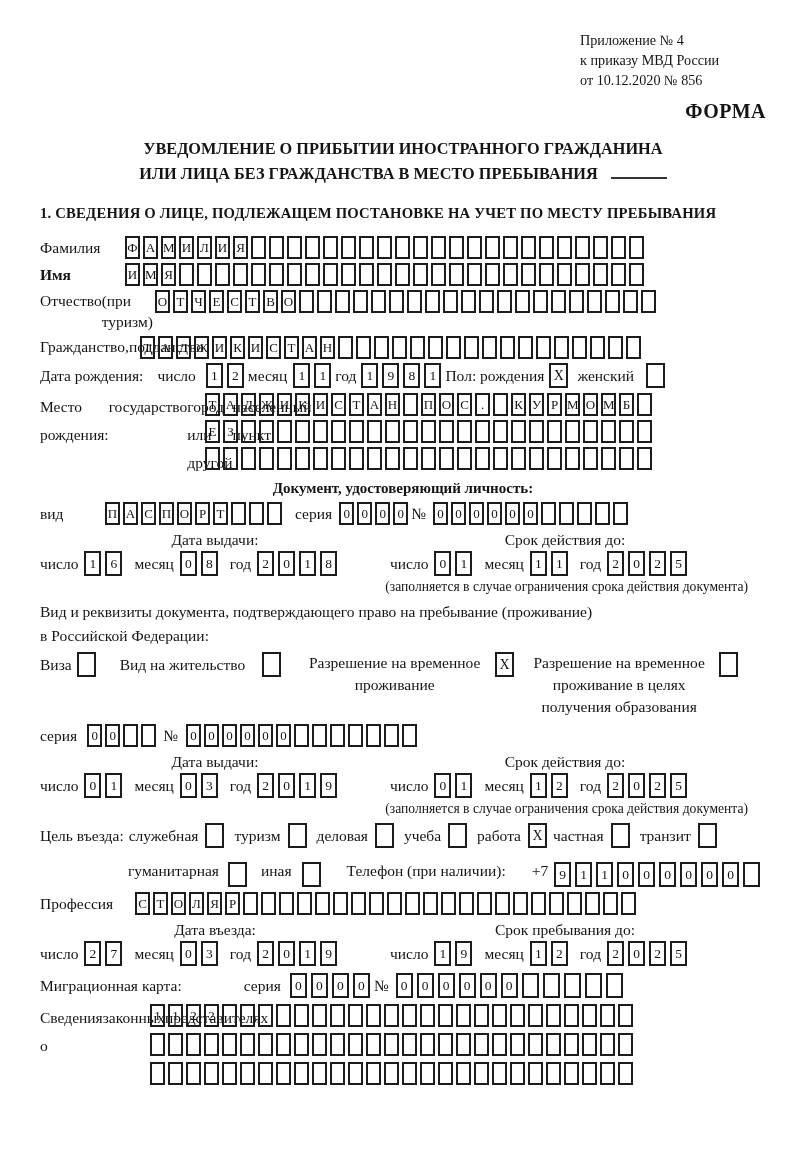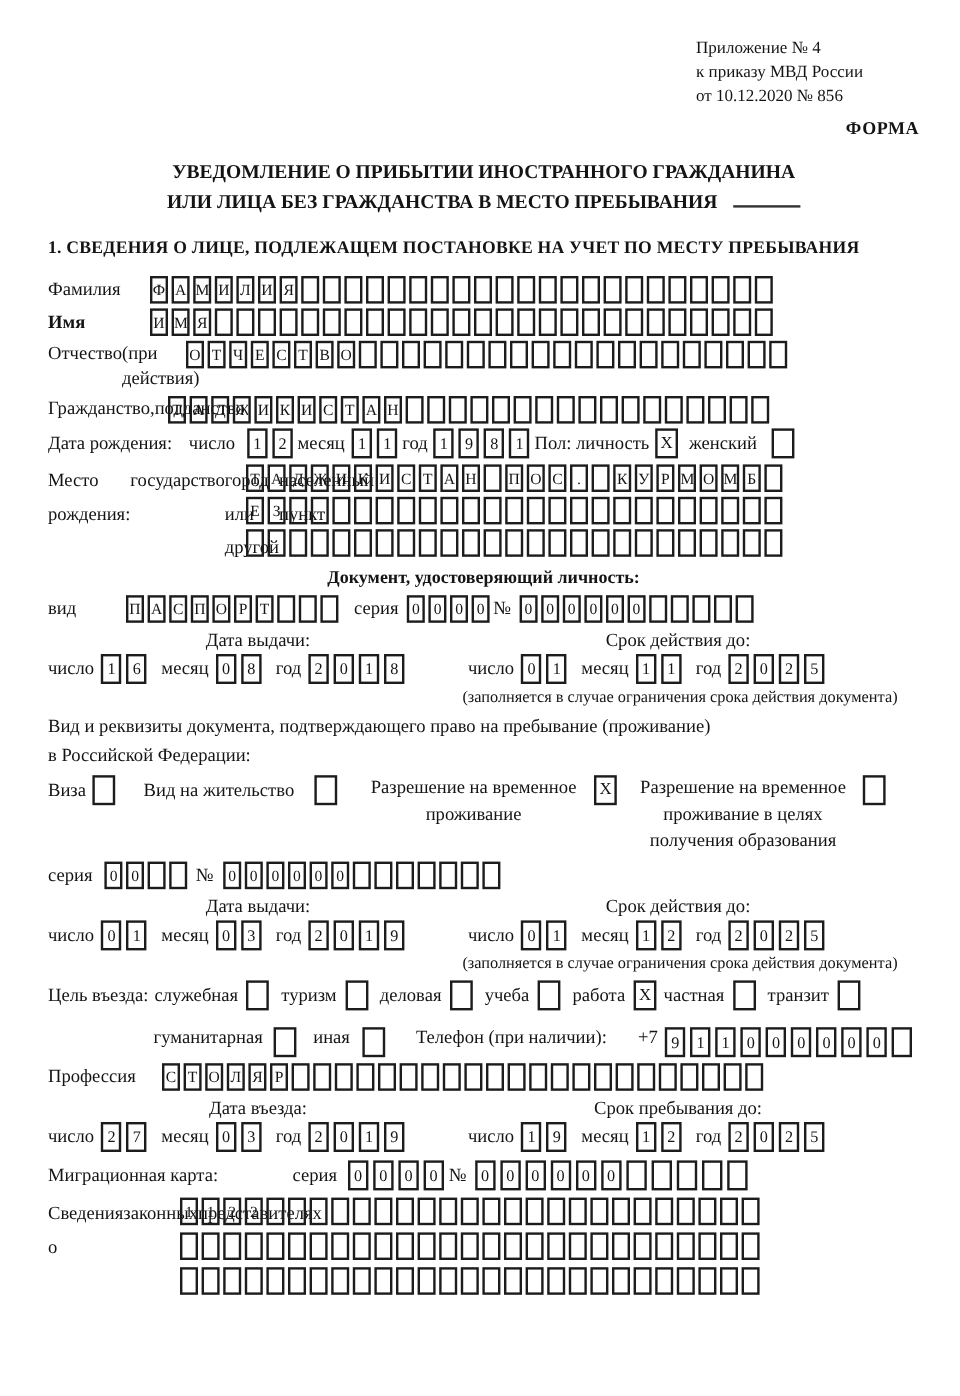--- a/index.html
+++ b/index.html
@@ -10,21 +10,21 @@
     color: #141414;
     font-family: "Liberation Serif", "DejaVu Serif", serif;
     font-size: 15.5px;
     overflow: hidden;
   }
   .page { padding: 30px 34px 0 40px; }
 
   
   .topright { margin-left: 540px; width: 190px; font-size: 14.2px; line-height: 20px; }
   .topright .grp2 { margin-top: 5px; }
-  .forma { text-align: right; font-weight: bold; margin-top: 10px; font-size: 15px; letter-spacing: .5px; }
+  .forma { text-align: right; font-weight: bold; margin-top: 10px; font-size: 20px; letter-spacing: .5px; }
 
   
   .title { text-align: center; font-weight: bold; font-size: 16.3px; line-height: 25px; margin-top: 13px; }
   .blank-line { display: inline-block; width: 56px; border-bottom: 2.5px solid #333; margin-left: 13px; height: 14px; }
   .sec1 { font-weight: bold; font-size: 14.7px; margin-top: 19px; letter-spacing: .2px; }
 
   
   .cells { white-space: nowrap; }
   .cell {
     display: inline-block; width: 15px; height: 23px; border: 2px solid #1c1c1c;
@@ -93,21 +93,21 @@
   </div>
 
   <div class="row">
     <span class="lbl" style="width:85px;font-weight:bold;">Имя</span>
     <span class="cells"><span class="cell">И</span><span class="cell">М</span><span class="cell">Я</span><span class="cell"></span><span class="cell"></span><span class="cell"></span><span class="cell"></span><span class="cell"></span><span class="cell"></span><span class="cell"></span><span class="cell"></span><span class="cell"></span><span class="cell"></span><span class="cell"></span><span class="cell"></span><span class="cell"></span><span class="cell"></span><span class="cell"></span><span class="cell"></span><span class="cell"></span><span class="cell"></span><span class="cell"></span><span class="cell"></span><span class="cell"></span><span class="cell"></span><span class="cell"></span><span class="cell"></span><span class="cell"></span><span class="cell"></span></span>
   </div>
 
   <div class="row">
     <span class="lblcol" style="width:115px;">
       <span>Отчество</span>
-      <span>(при действия)</span>
+      <span>(при туризм)</span>
     </span>
     <span class="cells"><span class="cell">О</span><span class="cell">Т</span><span class="cell">Ч</span><span class="cell">Е</span><span class="cell">С</span><span class="cell">Т</span><span class="cell">В</span><span class="cell">О</span><span class="cell"></span><span class="cell"></span><span class="cell"></span><span class="cell"></span><span class="cell"></span><span class="cell"></span><span class="cell"></span><span class="cell"></span><span class="cell"></span><span class="cell"></span><span class="cell"></span><span class="cell"></span><span class="cell"></span><span class="cell"></span><span class="cell"></span><span class="cell"></span><span class="cell"></span><span class="cell"></span><span class="cell"></span><span class="cell"></span></span>
   </div>
 
   <div class="row">
     <span class="lblcol" style="width:100px;">
       <span>Гражданство,</span>
       <span>подданство</span>
     </span>
     <span class="cells"><span class="cell">Т</span><span class="cell">А</span><span class="cell">Д</span><span class="cell">Ж</span><span class="cell">И</span><span class="cell">К</span><span class="cell">И</span><span class="cell">С</span><span class="cell">Т</span><span class="cell">А</span><span class="cell">Н</span><span class="cell"></span><span class="cell"></span><span class="cell"></span><span class="cell"></span><span class="cell"></span><span class="cell"></span><span class="cell"></span><span class="cell"></span><span class="cell"></span><span class="cell"></span><span class="cell"></span><span class="cell"></span><span class="cell"></span><span class="cell"></span><span class="cell"></span><span class="cell"></span><span class="cell"></span></span>
@@ -118,21 +118,21 @@
     <span class="gap-s" style="width:14px;"></span>
     <span>число</span>
     <span class="gap-s"></span>
     <span class="cells dcells"><span class="cell">1</span><span class="cell">2</span></span>
     <span>месяц</span>
     <span class="gap-s" style="width:6px;"></span>
     <span class="cells dcells"><span class="cell">1</span><span class="cell">1</span></span>
     <span>год</span>
     <span class="gap-s" style="width:5px;"></span>
     <span class="cells dcells"><span class="cell">1</span><span class="cell">9</span><span class="cell">8</span><span class="cell">1</span></span>
-    <span>Пол: личность</span>
+    <span>Пол: рождения</span>
     <span class="gap-s" style="width:5px;"></span>
     <span class="cb">X</span>
     <span class="gap-s" style="width:9px;"></span>
     <span>женский</span>
     <span class="gap-s" style="width:12px;"></span>
     <span class="cb"></span>
   </div>
 
   <div class="row" style="margin-top:5px;">
     <span class="lblcol" style="width:165px; line-height:28px;">

